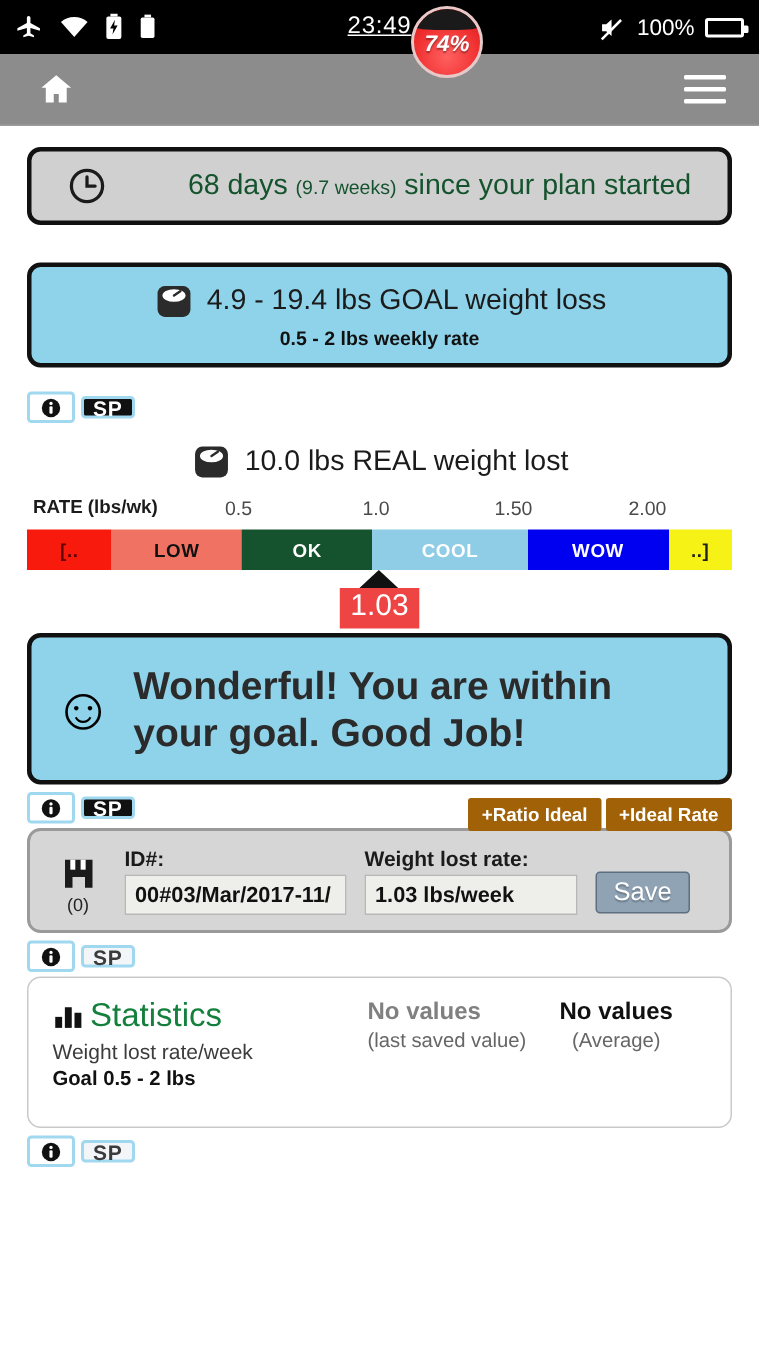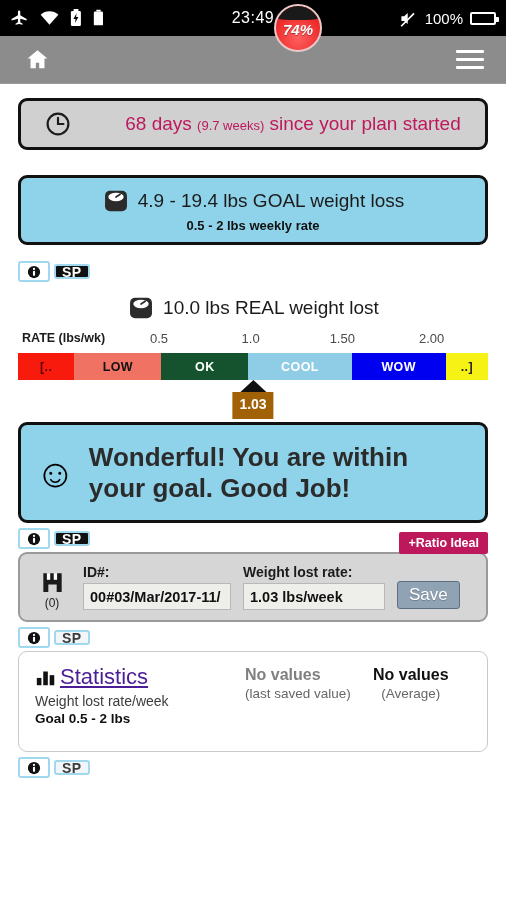--- a/index.html
+++ b/index.html
@@ -16,20 +16,21 @@
     height: 36px; background:#000; color:#fff;
     display:flex; align-items:center; padding:0 10px;
     position:relative;
   }
   .sb-left { display:flex; align-items:center; gap:11px; }
   .sb-right { display:flex; align-items:center; gap:7px; margin-left:auto; }
   .sb-center {
     position:absolute; left:0; right:0; top:0; height:36px;
     display:flex; align-items:center; justify-content:center;
     pointer-events:none;
+    text-decoration:underline;
   }
   .sb-clock { font-size:16px; letter-spacing:.5px; font-weight:400; }
   .sb-pct { font-size:15px; font-weight:500; }
   .icon-plane svg, .icon-wifi svg, .icon-batt svg, .icon-mute svg { display:block; }
 
   .batt-shell {
     width:26px; height:13px; border:2px solid #fff; border-radius:2px;
     position:relative;
   }
   .batt-shell:after{
@@ -73,21 +74,21 @@
     border:3px solid #111; border-radius:9px;
     position:relative;
   }
   .card-grey { background:#d0d0d0; }
   .card-blue { background:#8fd3ea; }
 
   .days-card {
     height:52px; display:flex; align-items:center; justify-content:center;
     gap:7px; margin-bottom:25px;
   }
-  .days-text { font-size:19px; color:#be185d;margin-left:47px; }
+  .days-text { font-size:19px; color:#14532d;margin-left:47px; }
   .days-text .sub { font-size:13px; }
 
   .goal-card {
     padding:9px 10px 9px 10px; text-align:center; margin-bottom:16px;
   }
   .goal-main { font-size:19px; color:#1b1b1b; display:flex; align-items:center; justify-content:center; gap:8px; }
   .goal-sub { font-size:13px; font-weight:bold; color:#111; margin-top:3px; }
 
   
   .sprow { display:flex; align-items:center; gap:4px; margin-top:5px; position:relative; }
@@ -124,35 +125,35 @@
   .marker-wrap { position:relative; height:40px; }
   .marker {
     position:absolute; transform:translateX(-50%);
     display:flex; flex-direction:column; align-items:center;
   }
   .marker .tri {
     width:0; height:0; border-left:14px solid transparent;
     border-right:14px solid transparent; border-bottom:13px solid #111;
   }
   .marker .val {
-    background:#a16207; color:#fff; font-size:14px; font-weight:700;
+    background:#ef4444; color:#fff; font-size:20px; font-weight:400;
     padding:0 7px 2px 7px; line-height:25px; margin-top:-1px;
   }
 
   
   .msg-card {
     padding:17px 14px; display:flex; align-items:center; gap:13px;
     margin-top:2px;
   }
   .msg-emoji { font-size:40px; line-height:1; }
   .msg-text { font-size:26px; font-weight:bold; color:#2b2b2b; line-height:1.18; }
 
   .pillrow { position:absolute; right:0; top:4px; display:flex; gap:3px; }
   .pill {
-    background:#be185d; color:#fff; font-size:12.5px; font-weight:bold;
+    background:#a16207; color:#fff; font-size:12.5px; font-weight:bold;
     padding:4px 9px; border-radius:2px;
   }
 
   
   .form-card {
     border:2px solid #9a9a9a; border-radius:9px; background:#d6d6d6;
     padding:10px 13px; display:flex; align-items:flex-end; gap:12px;
     margin-top:3px;
   }
   .save-ico { display:flex; flex-direction:column; align-items:center; width:38px; }
@@ -174,21 +175,21 @@
   }
 
   
   .stats-card {
     border:1.5px solid #c9c9c9; border-radius:9px; background:#fff;
     padding:14px 16px; height:101px; margin-top:3px;
     display:flex; align-items:flex-start;
   }
   .stats-left { width:210px; }
   .stats-title { display:flex; align-items:flex-end; gap:3px; }
-  .stats-title-txt { font-size:22px; color:#4c1d95; line-height:1;text-decoration:underline; }
+  .stats-title-txt { font-size:22px; color:#15803d; line-height:1; }
   .stats-sub1 { font-size:14px; color:#3c3c3c; margin-top:5px; }
   .stats-sub2 { font-size:13.5px; font-weight:bold; color:#111; margin-top:2px; }
   .stats-col { text-align:left; }
   .stats-col.col2 { width:128px; }
   .stats-col.col3 { width:auto; }
   .stats-val { font-size:16px; font-weight:bold; color:#808080; }
   .stats-val.dark { color:#111; }
   .stats-cap { font-size:13.5px; color:#666; margin-top:2px; }
   .stats-col.col3 .stats-cap { text-align:center; }
 </style>
@@ -336,20 +337,21 @@
       <div class="info-chip">
         <svg width="14" height="14" viewBox="0 0 24 24">
             <circle cx="12" cy="12" r="10.5" fill="#111"></circle>
             <circle cx="12" cy="6.8" r="1.9" fill="#fff"></circle>
             <rect x="10.2" y="10" width="3.6" height="8.6" rx="1.5" fill="#fff"></rect>
           </svg>
       </div>
       <div class="sp-chip sp-dark">SP</div>
       <div class="pillrow">
         <div class="pill">+Ratio Ideal</div>
+        <div class="pill">+Ideal Rate</div>
       </div>
     </div>
 
     <div class="form-card">
       <div class="save-ico">
         <svg width="25" height="25" viewBox="0 0 24 24">
           <path fill="#1b1b1b" d="M3.2 3h17.6v18H16v-7H8v7H3.2V3z"></path>
           <rect x="6.6" y="3" width="3.2" height="6.4" fill="#fff"></rect>
           <rect x="13.2" y="3" width="3.2" height="6.4" fill="#fff"></rect>
         </svg>

